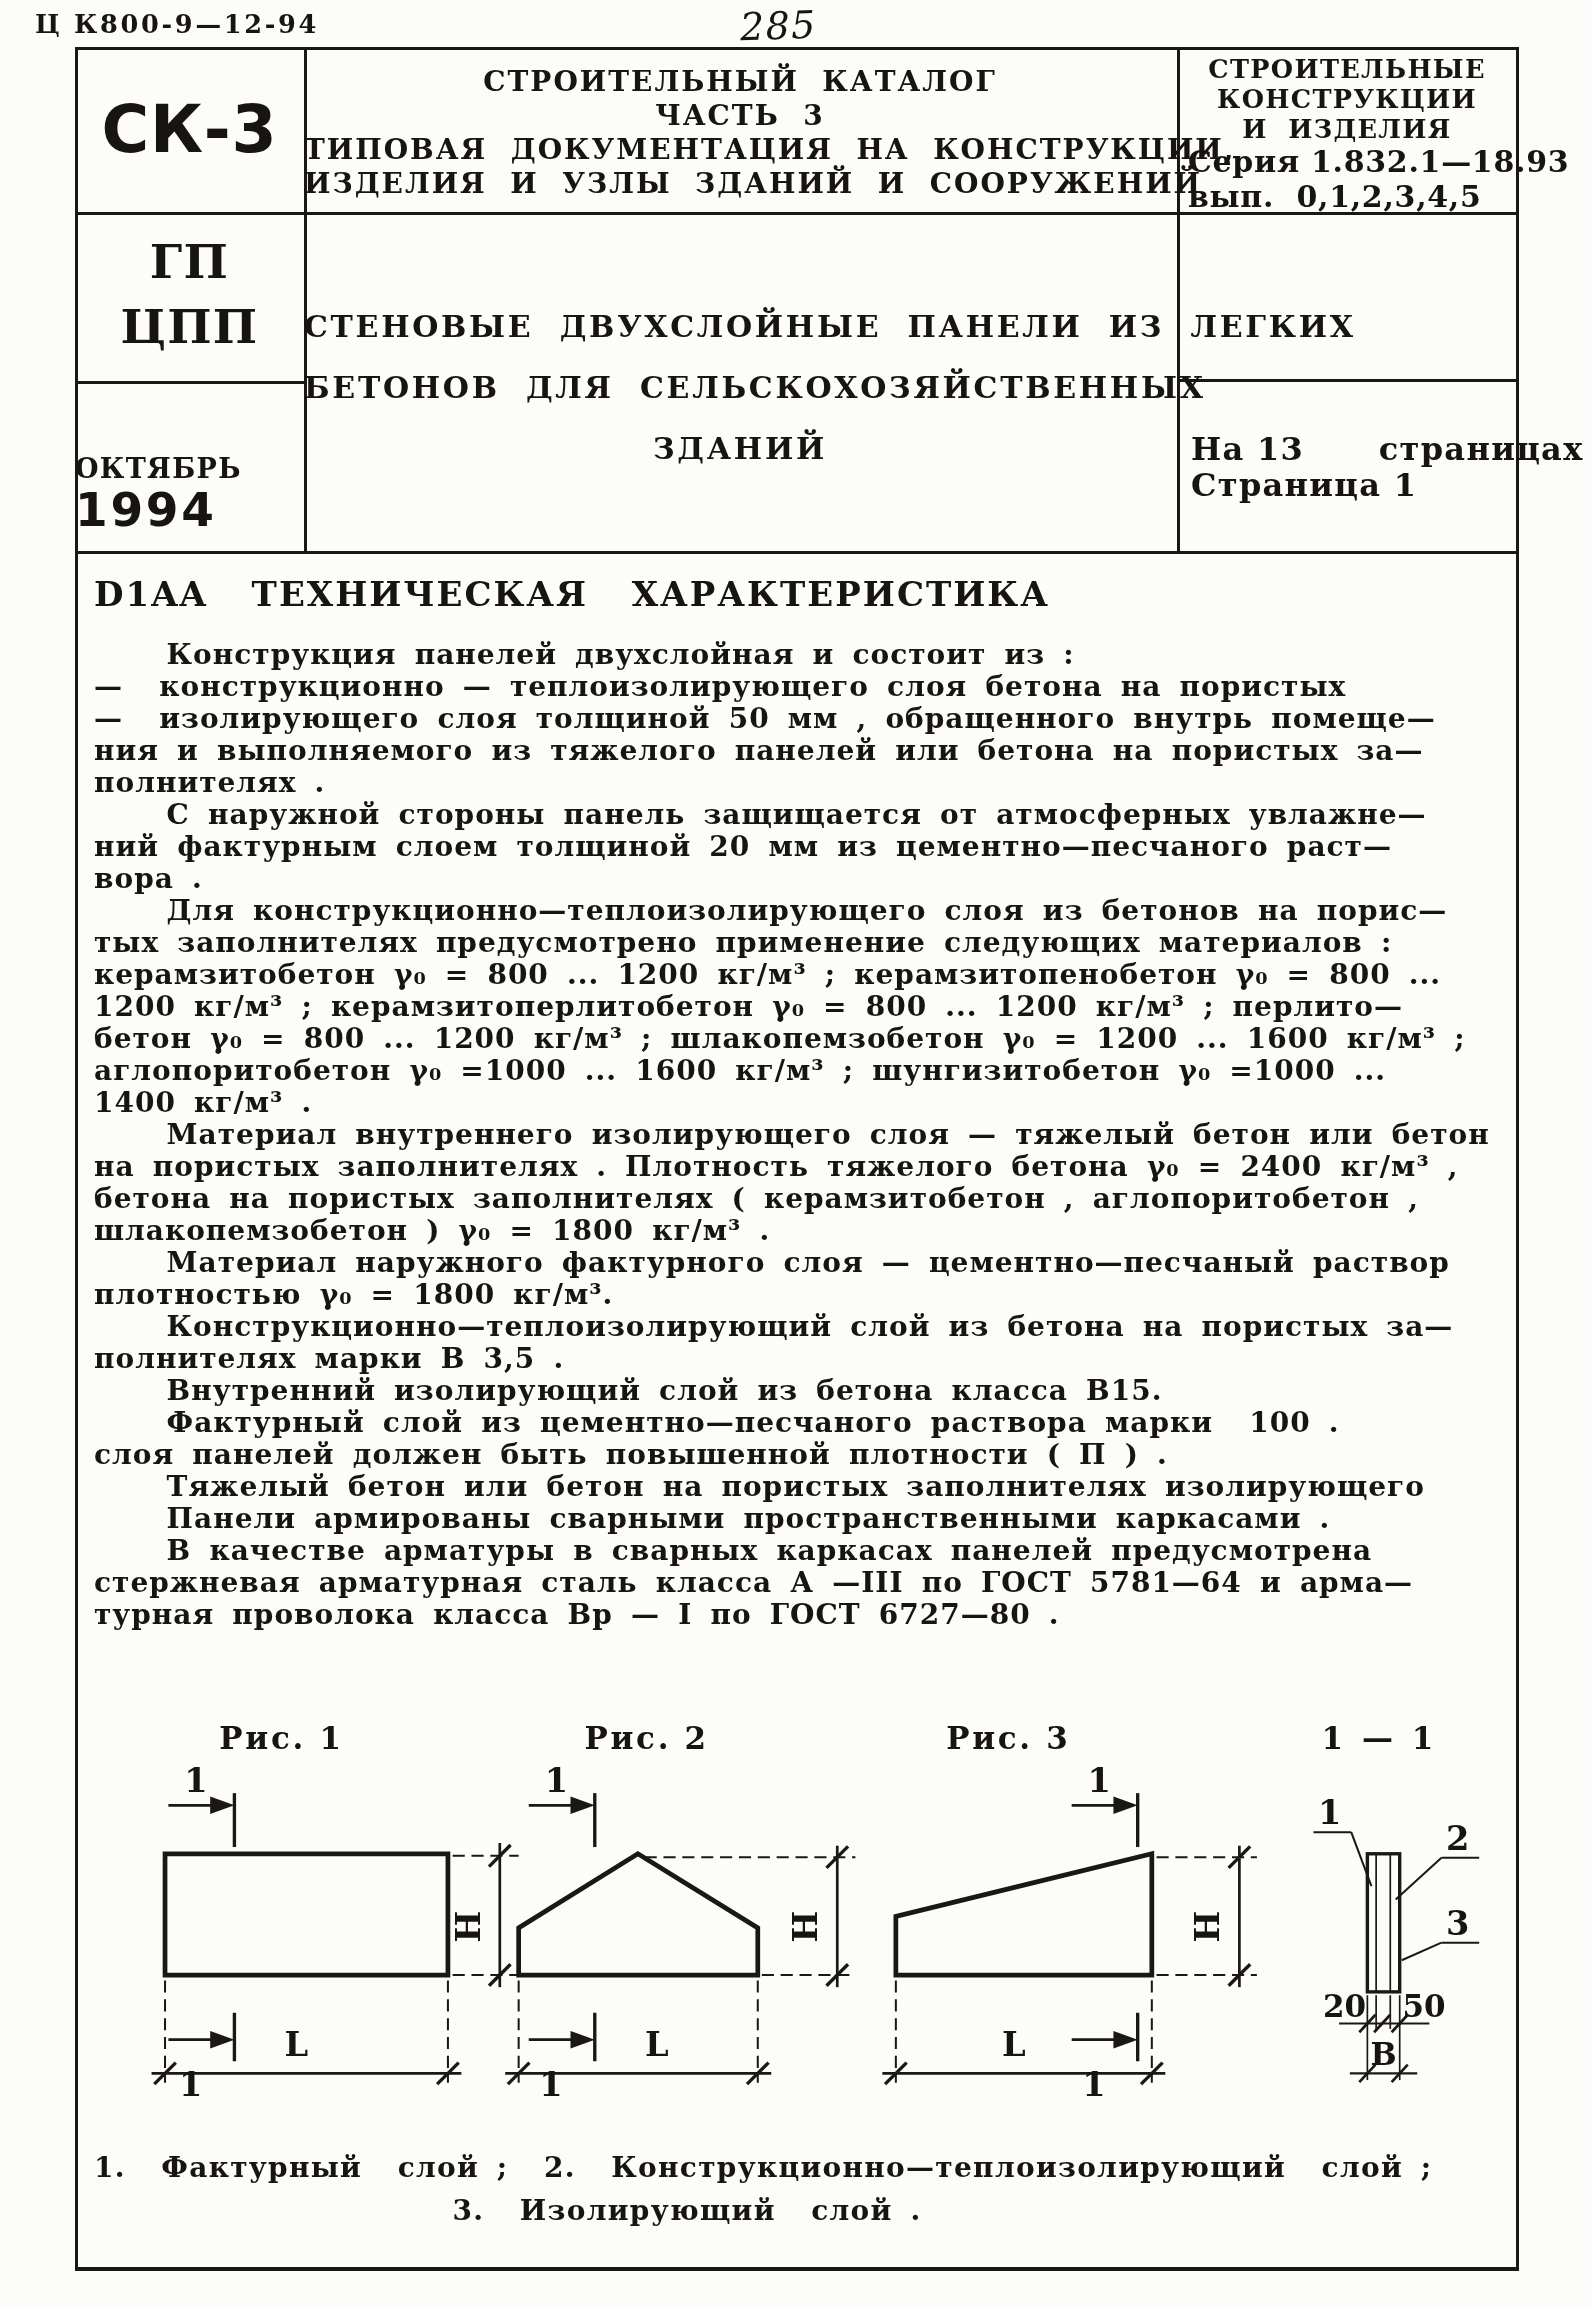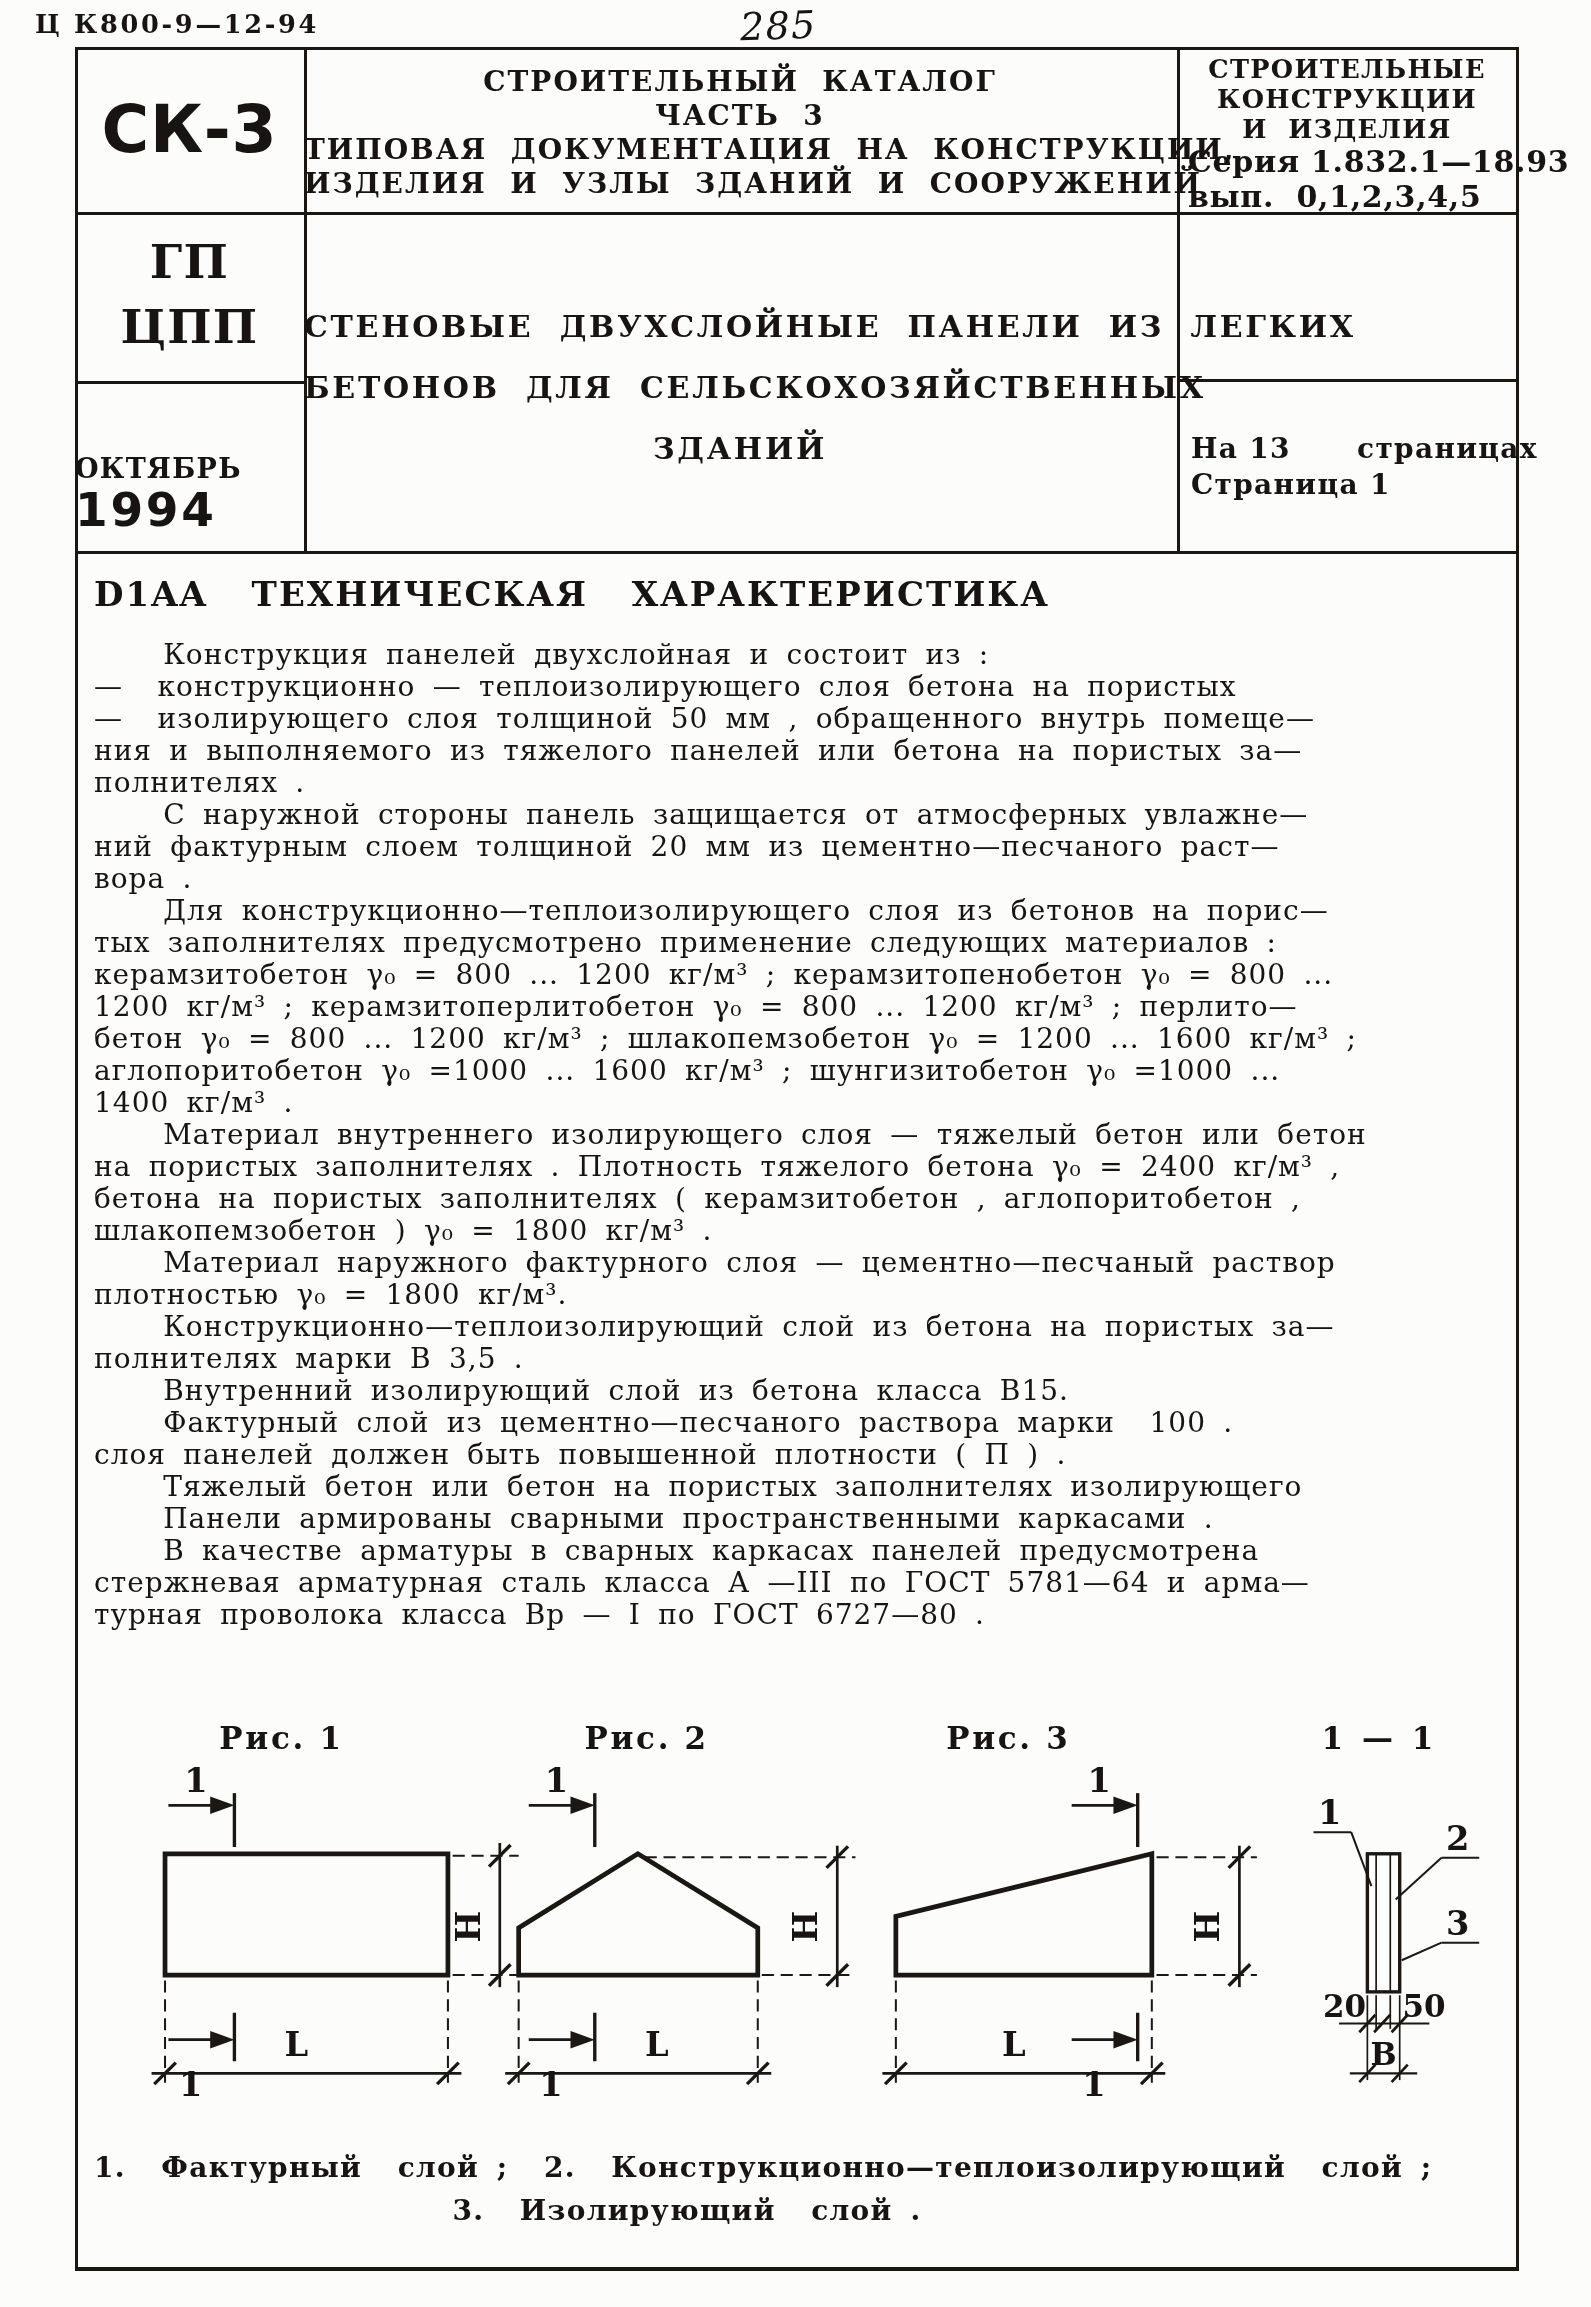--- a/index.html
+++ b/index.html
@@ -16,23 +16,23 @@
   .pagenum{left:740px;top:4px;font-size:38px;font-style:italic;transform:rotate(-2deg);letter-spacing:1.3px;}
   .sk{left:75px;top:47px;width:229px;height:165px;display:flex;align-items:center;justify-content:center;
       font-family:"DejaVu Sans",sans-serif;font-weight:bold;font-size:65px;letter-spacing:0.7px;}
   .cat{left:304px;top:65px;width:872px;text-align:center;font-weight:bold;font-size:28px;line-height:34px;letter-spacing:2px;}
   .rbox{left:1184px;top:54px;width:326px;text-align:center;font-weight:bold;font-size:25.6px;line-height:30px;letter-spacing:1.3px;}
   .rbox .wide{font-size:30px;letter-spacing:0.7px;text-align:left;padding-left:4px;line-height:35px;}
   .org{left:75px;top:229px;width:229px;text-align:center;font-weight:bold;font-size:47px;line-height:65px;letter-spacing:1.3px;}
   .month{left:75px;top:453px;width:229px;text-align:left;font-weight:bold;font-size:27px;letter-spacing:1.3px;}
   .year{left:75px;top:482px;width:229px;text-align:left;font-family:"DejaVu Sans",sans-serif;font-weight:bold;font-size:47px;letter-spacing:2.7px;}
   .subject{left:304px;top:296px;width:872px;text-align:center;font-weight:bold;font-size:30px;line-height:61px;letter-spacing:2.7px;}
-  .pages{left:1191px;top:431px;width:323px;font-weight:bold;font-size:28px;line-height:36px;letter-spacing:1.3px;}
+  .pages{left:1191px;top:431px;width:323px;font-weight:bold;font-size:32px;line-height:36px;letter-spacing:1.3px;}
   .heading{left:94px;top:574px;font-weight:bold;font-size:34px;letter-spacing:2px;word-spacing:8px;}
-  .bodytext{left:94px;top:639px;font-weight:normal;font-size:28px;line-height:32px;letter-spacing:1px;word-spacing:7.4px;}
+  .bodytext{left:94px;top:639px;font-weight:bold;font-size:28px;line-height:32px;letter-spacing:1px;word-spacing:7.4px;}
   .caption{left:94px;top:2146px;width:1186px;text-align:center;font-weight:bold;font-size:28px;line-height:43px;letter-spacing:1.3px;word-spacing:6.7px;}
   svg text{font-family:"DejaVu Serif",serif;font-weight:bold;fill:#171411;}
   svg .s7{stroke:#1b1813;stroke-width:7;fill:none;}
   svg .s5{stroke:#1b1813;stroke-width:5;fill:none;}
   svg .s4{stroke:#1b1813;stroke-width:4;fill:none;}
   svg .s3{stroke:#1b1813;stroke-width:3;fill:none;}
   svg .s2{stroke:#1b1813;stroke-width:2.5;fill:none;}
   svg .dash{stroke-dasharray:18 10;}
   svg .head{fill:#1b1813;stroke:none;}
 </style>

